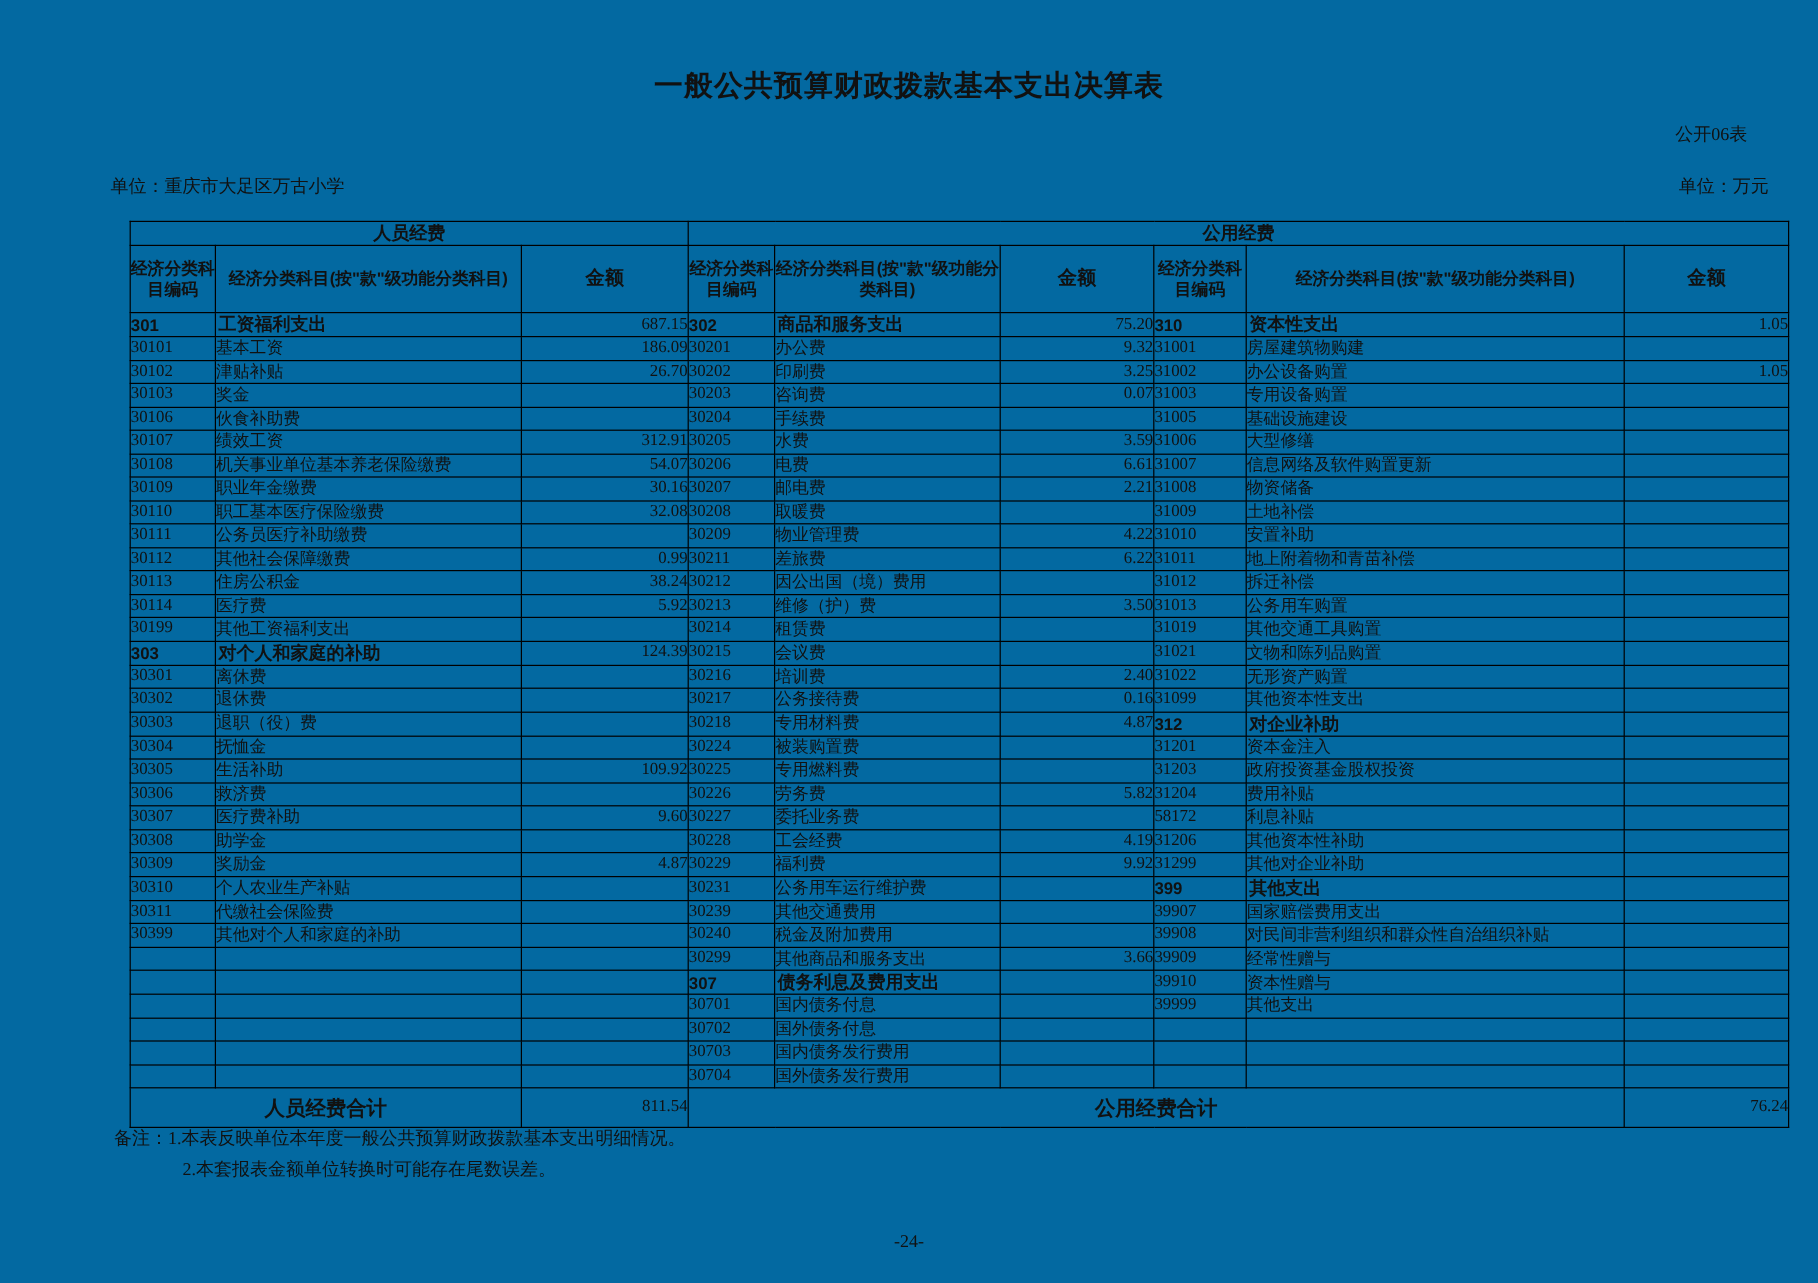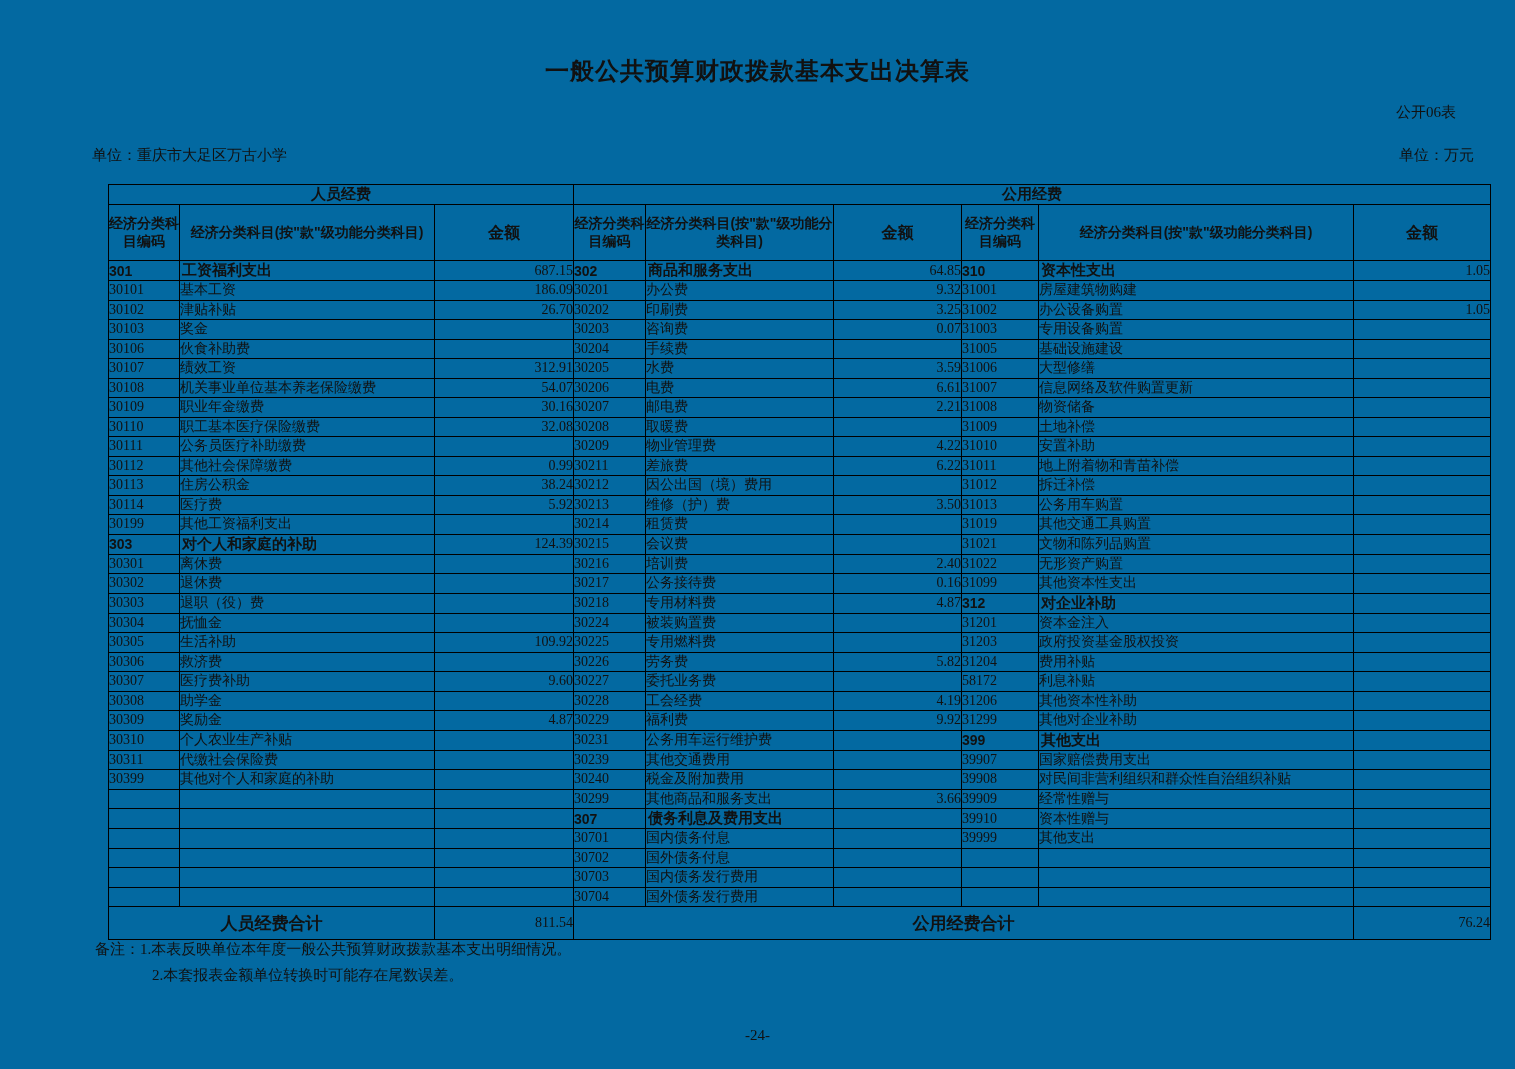--- a/index.html
+++ b/index.html
@@ -162,21 +162,21 @@
         <th class="colhead amount-head">金额</th>
       </tr>
     </thead>
     <tbody id="table-body">
         <tr class="data-row">
           <td class="code sec">301</td>
           <td class="name sec">工资福利支出</td>
           <td class="amt sec">687.15</td>
           <td class="code sec">302</td>
           <td class="name sec">商品和服务支出</td>
-          <td class="amt sec">64.85</td>
+          <td class="amt sec">75.20</td>
           <td class="code sec">310</td>
           <td class="name sec">资本性支出</td>
           <td class="amt sec">1.05</td>
         </tr>
         <tr class="data-row">
           <td class="code">30101</td>
           <td class="name">基本工资</td>
           <td class="amt">186.09</td>
           <td class="code">30201</td>
           <td class="name">办公费</td>

